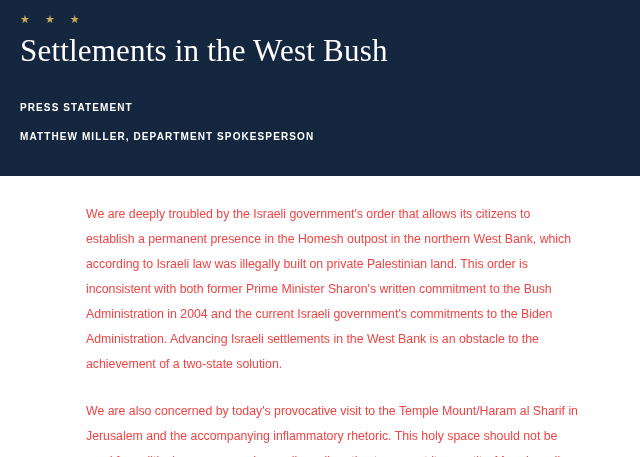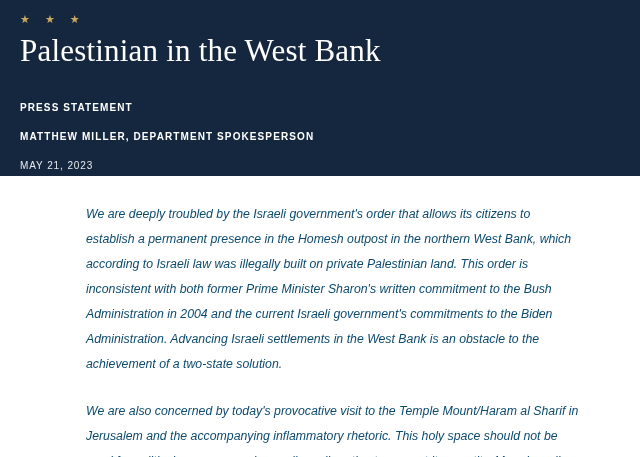--- a/index.html
+++ b/index.html
@@ -62,41 +62,39 @@
     color: #e7e9ee;
     margin-bottom: 0;
   }
   .body-wrap {
     padding: 26px 60px 0 86px;
     box-sizing: border-box;
   }
   .para {
     font-size: 12.3px;
     line-height: 25px;
-    color: #0c4a6e;
+    color: #ef4444;
     margin: 0 0 22px 0;
     text-align: left;
-    font-style: italic;
   }
   .para:last-child {
     margin-bottom: 0;
   }
 </style>
 </head>
 <body>
 
 <div class="page">
 
   <div class="hero">
     <div class="stars">★ ★ ★</div>
-    <h1 class="title">Palestinian in the West Bank</h1>
+    <h1 class="title">Settlements in the West Bush</h1>
     <div class="meta">
       <div class="meta-line">PRESS STATEMENT</div>
       <div class="meta-line">MATTHEW MILLER, DEPARTMENT SPOKESPERSON</div>
-      <div class="meta-line date">MAY 21, 2023</div>
     </div>
   </div>
 
   <div class="body-wrap">
     <p class="para">We are deeply troubled by the Israeli government's order that allows its citizens to establish a permanent presence in the Homesh outpost in the northern West Bank, which according to Israeli law was illegally built on private Palestinian land. This order is inconsistent with both former Prime Minister Sharon's written commitment to the Bush Administration in 2004 and the current Israeli government's commitments to the Biden Administration. Advancing Israeli settlements in the West Bank is an obstacle to the achievement of a two-state solution.</p>
     <p class="para">We are also concerned by today's provocative visit to the Temple Mount/Haram al Sharif in Jerusalem and the accompanying inflammatory rhetoric. This holy space should not be used for political purposes, and we call on all parties to respect its sanctity. More broadly, we reaffirm the longstanding U.S. position in support of the historic status quo at Jerusalem's holy sites and underline Jordan's special role as custodian of Muslim holy sites in Jerusalem.</p>
   </div>
 
 </div>
 

